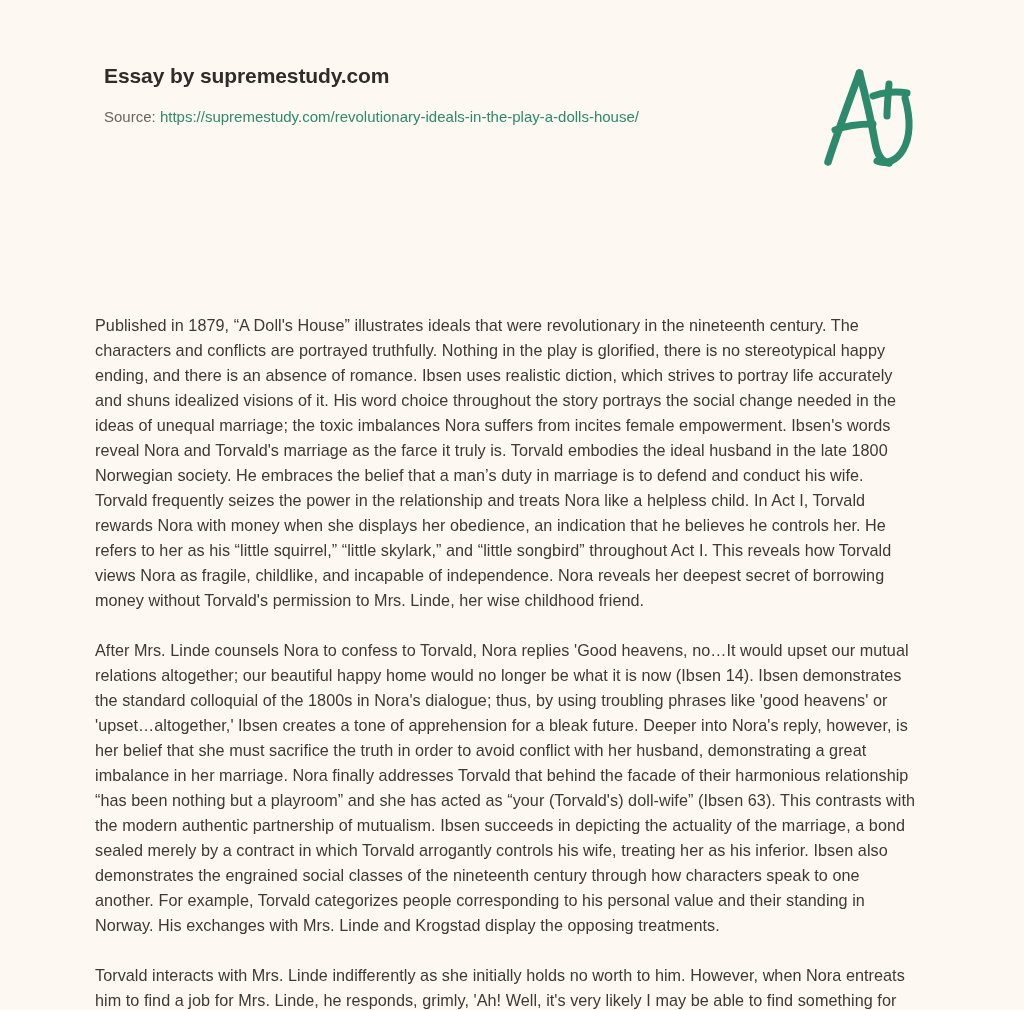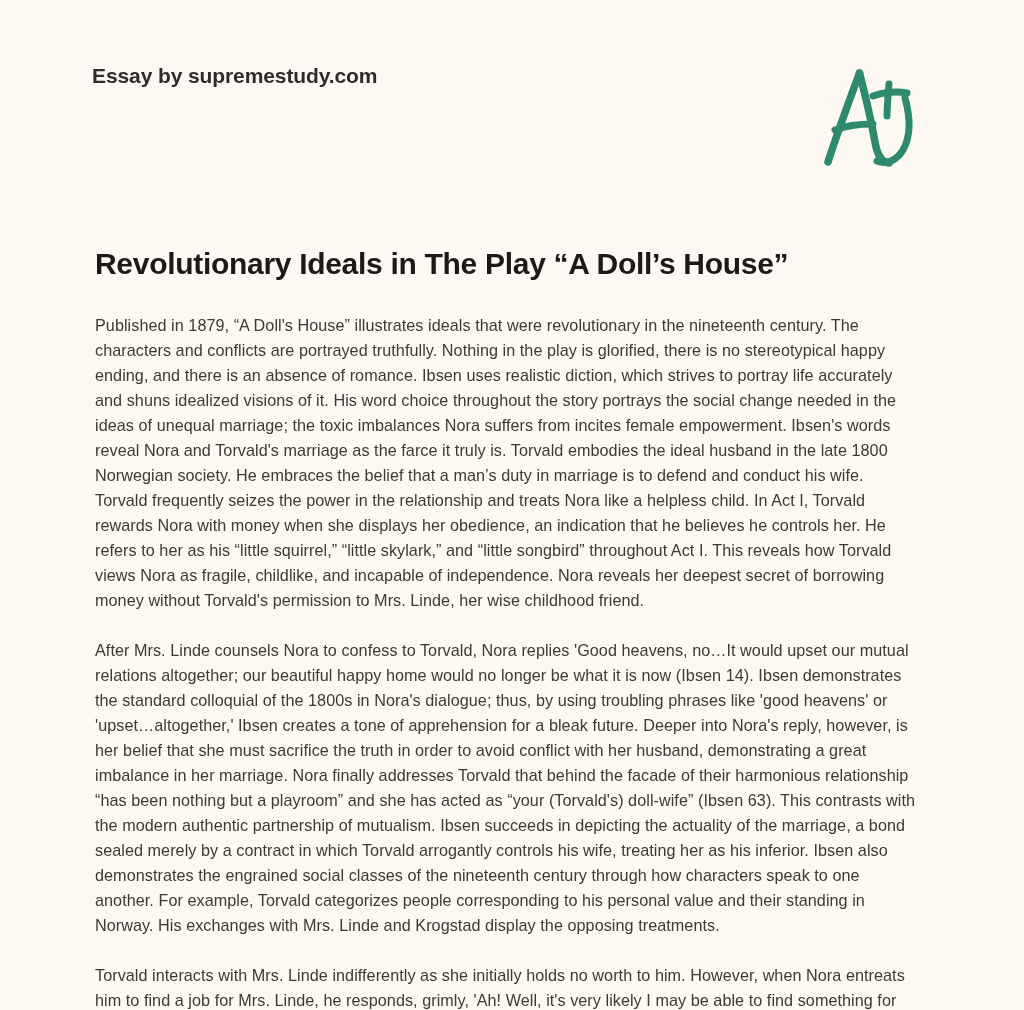--- a/index.html
+++ b/index.html
@@ -18,21 +18,21 @@
   .page {
     position: relative;
     width: 1024px;
     height: 1010px;
     box-sizing: border-box;
   }
 
   
   .header {
     position: absolute;
-    left: 92px;
+    left: 104px;
     top: 62px;
     width: 700px;
   }
 
   .byline {
     font-size: 21px;
     font-weight: 700;
     color: #2f2c29;
     letter-spacing: -0.1px;
     line-height: 28px;
@@ -105,20 +105,24 @@
     margin-bottom: 0;
   }
 </style>
 </head>
 <body>
 
 <div class="page">
 
   <div class="header">
     <div class="byline">Essay by supremestudy.com</div>
+    <div class="source-line">
+      <span class="source-label">Source:</span>
+      <a class="source-url" href="#">https://supremestudy.com/revolutionary-ideals-in-the-play-a-dolls-house/</a>
+    </div>
   </div>
 
   <div class="logo">
     <svg viewBox="0 0 104 112" xmlns="http://www.w3.org/2000/svg" aria-hidden="true">
       <g fill="none" stroke="#2d8a6d" stroke-linecap="round" stroke-linejoin="round">
 
         <path d="M44.5 15 C36 38, 24 70, 13 104" stroke-width="7.5"></path>
 
         <path d="M44.5 15 C50 36, 56 62, 60 84 C62 96, 66 104, 74 105" stroke-width="7.5"></path>
 
@@ -126,21 +130,20 @@
 
         <path d="M74 26 C73 38, 72 50, 72 58" stroke-width="7"></path>
 
         <path d="M58 38 C68 34, 82 33, 92 35" stroke-width="7"></path>
 
         <path d="M90 40 C95 58, 96 78, 88 92 C82 102, 72 107, 62 103" stroke-width="7"></path>
       </g>
     </svg>
   </div>
 
-  <h1 class="title">Revolutionary Ideals in The Play “A Doll’s House”</h1>
 
   <div class="article">
     <p>Published in 1879, “A Doll's House” illustrates ideals that were revolutionary in the nineteenth century. The characters and conflicts are portrayed truthfully. Nothing in the play is glorified, there is no stereotypical happy ending, and there is an absence of romance. Ibsen uses realistic diction, which strives to portray life accurately and shuns idealized visions of it. His word choice throughout the story portrays the social change needed in the ideas of unequal marriage; the toxic imbalances Nora suffers from incites female empowerment. Ibsen's words reveal Nora and Torvald's marriage as the farce it truly is. Torvald embodies the ideal husband in the late 1800 Norwegian society. He embraces the belief that a man’s duty in marriage is to defend and conduct his wife. Torvald frequently seizes the power in the relationship and treats Nora like a helpless child. In Act I, Torvald rewards Nora with money when she displays her obedience, an indication that he believes he controls her. He refers to her as his “little squirrel,” “little skylark,” and “little songbird” throughout Act I. This reveals how Torvald views Nora as fragile, childlike, and incapable of independence. Nora reveals her deepest secret of borrowing money without Torvald's permission to Mrs. Linde, her wise childhood friend.</p>
     <p>After Mrs. Linde counsels Nora to confess to Torvald, Nora replies 'Good heavens, no…It would upset our mutual relations altogether; our beautiful happy home would no longer be what it is now (Ibsen 14). Ibsen demonstrates the standard colloquial of the 1800s in Nora's dialogue; thus, by using troubling phrases like 'good heavens' or 'upset…altogether,' Ibsen creates a tone of apprehension for a bleak future. Deeper into Nora's reply, however, is her belief that she must sacrifice the truth in order to avoid conflict with her husband, demonstrating a great imbalance in her marriage. Nora finally addresses Torvald that behind the facade of their harmonious relationship “has been nothing but a playroom” and she has acted as “your (Torvald's) doll-wife” (Ibsen 63). This contrasts with the modern authentic partnership of mutualism. Ibsen succeeds in depicting the actuality of the marriage, a bond sealed merely by a contract in which Torvald arrogantly controls his wife, treating her as his inferior. Ibsen also demonstrates the engrained social classes of the nineteenth century through how characters speak to one another. For example, Torvald categorizes people corresponding to his personal value and their standing in Norway. His exchanges with Mrs. Linde and Krogstad display the opposing treatments.</p>
     <p>Torvald interacts with Mrs. Linde indifferently as she initially holds no worth to him. However, when Nora entreats him to find a job for Mrs. Linde, he responds, grimly, 'Ah! Well, it's very likely I may be able to find something for you. Contradictory is Krogstad's situation. Mr. Helmer treats Krogstad crue</p>
   </div>
 
 </div>
 
 </body></html>

